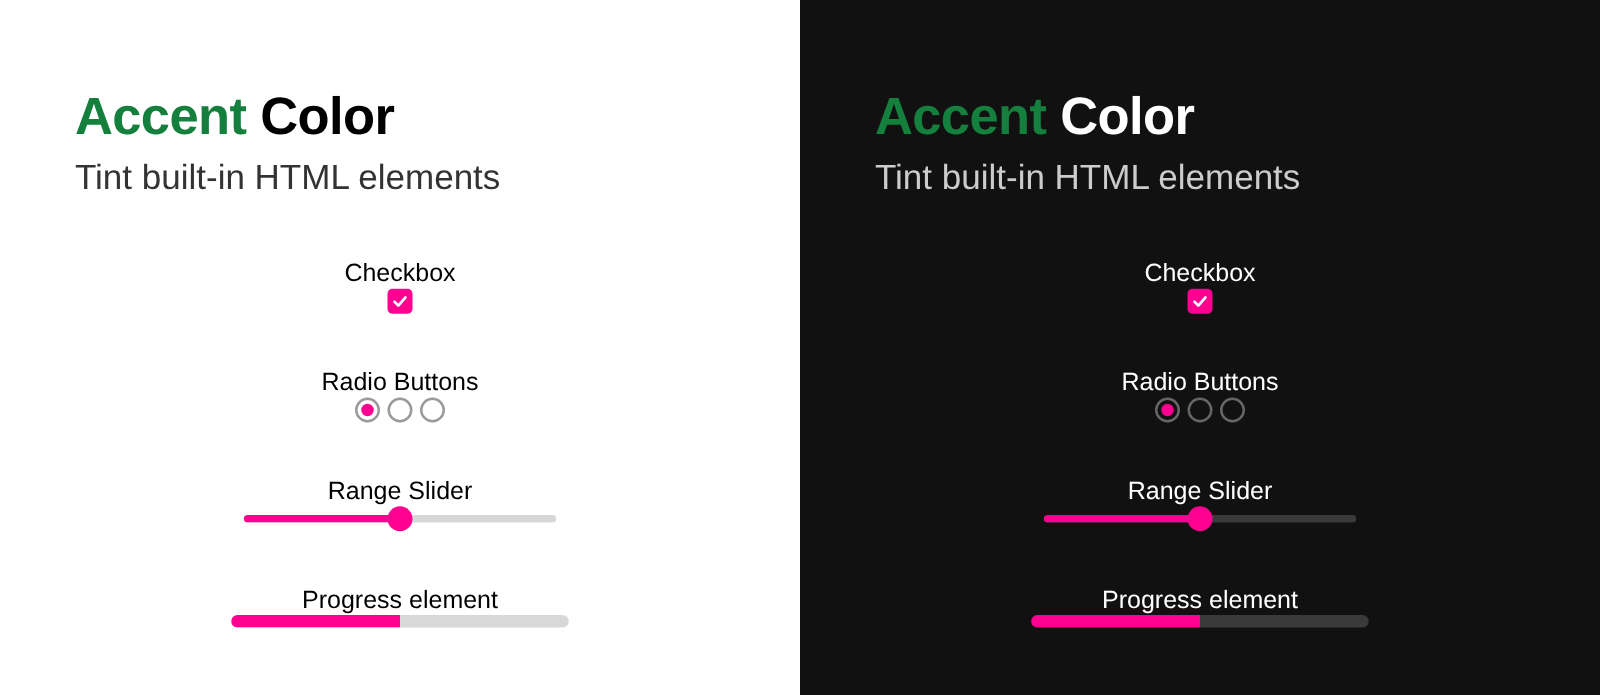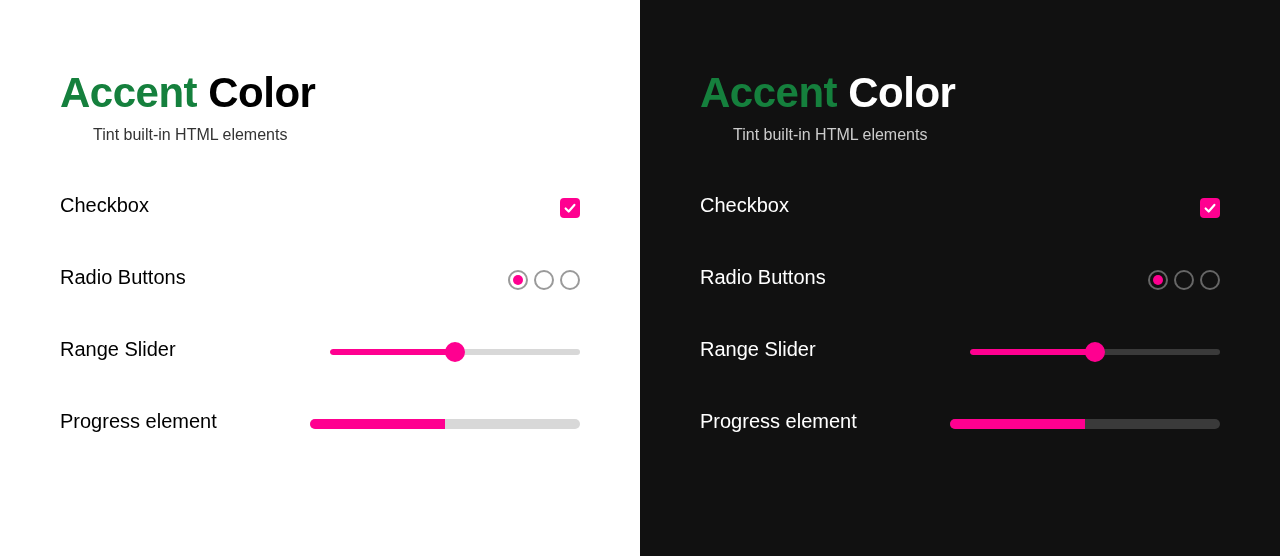--- a/index.html
+++ b/index.html
@@ -30,36 +30,37 @@
       font-size: 42px;
       font-weight: 800;
       line-height: 1.1;
       margin-bottom: 10px;
       letter-spacing: -0.5px;
     }
     .title .accent {
       color: #15803d;
     }
     .subtitle {
-      font-size: 16px;
+      font-size: 28px;
       font-weight: 400;
       margin-bottom: 50px;
-      margin-left: 33px;
     }
     .panel.light .subtitle {
       color: #333333;
     }
     .panel.dark .subtitle {
       color: #cccccc;
     }
     .row {
       display: flex;
+      align-items: center;
       justify-content: space-between;
       margin-bottom: 44px;
       min-height: 28px;
+      flex-direction: column;
     }
     .row-label {
       font-size: 20px;
       font-weight: 400;
     }
     .control-area {
       display: flex;
       align-items: center;
       justify-content: flex-end;
     }

